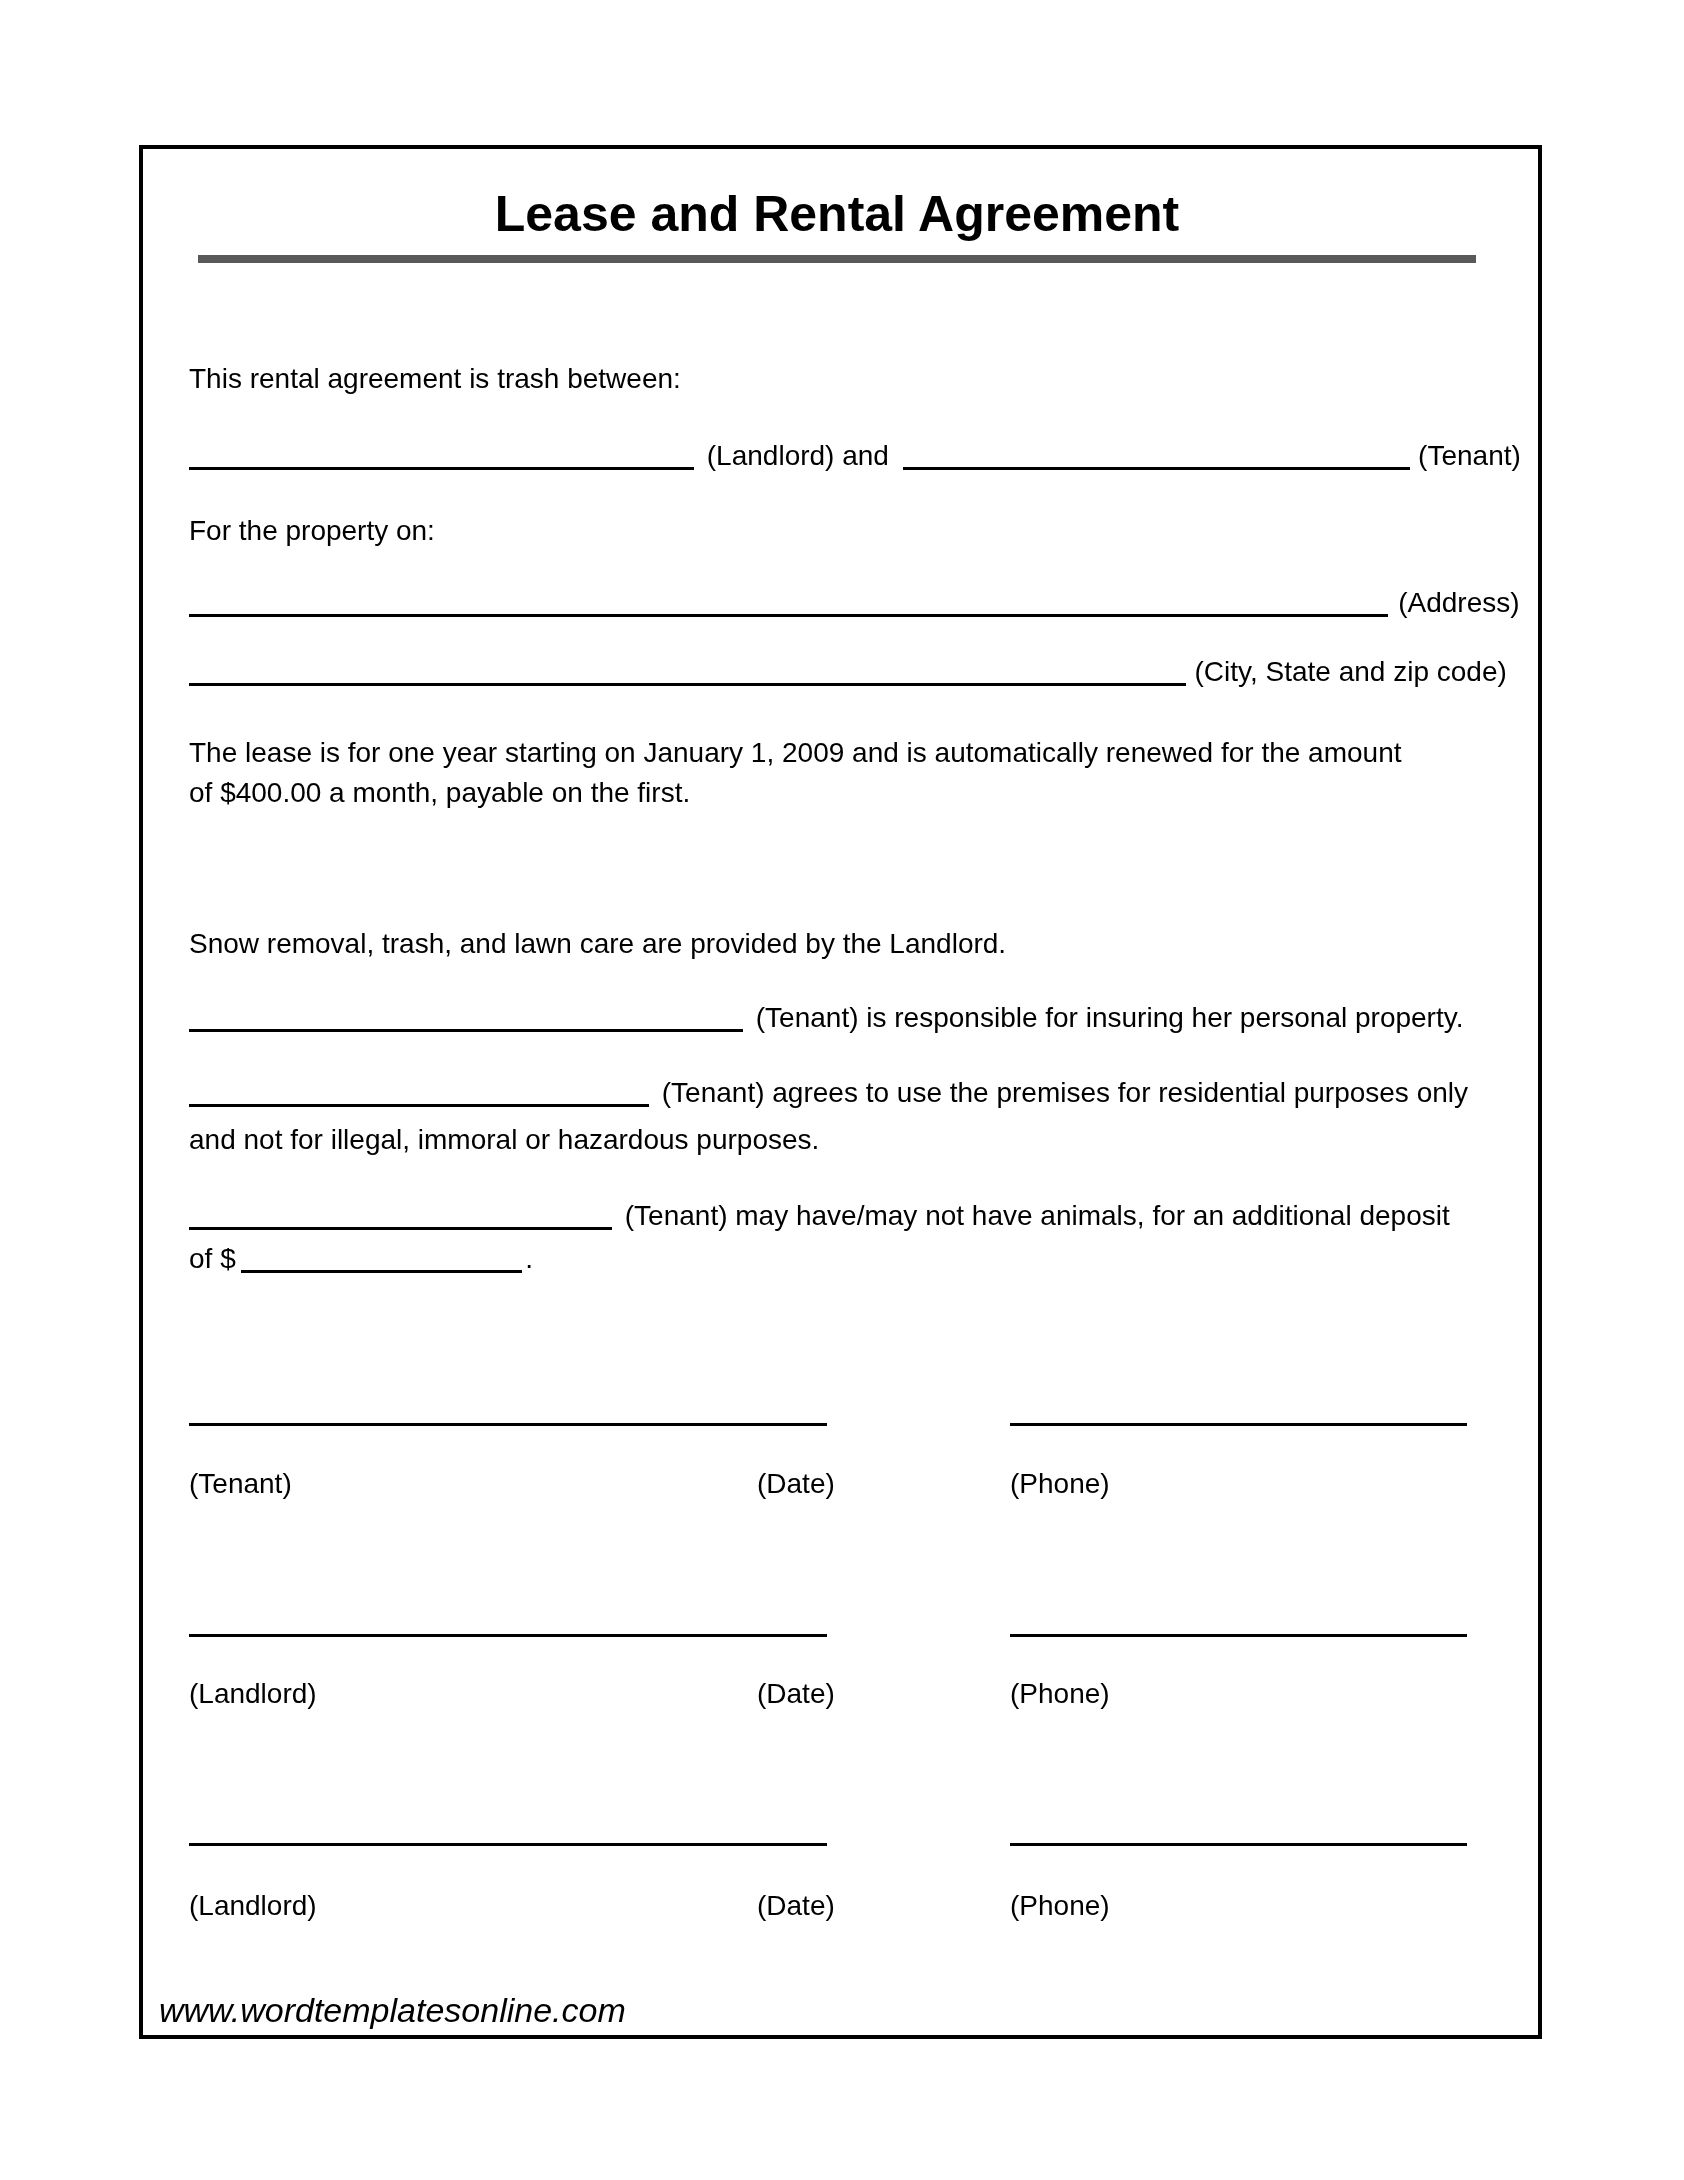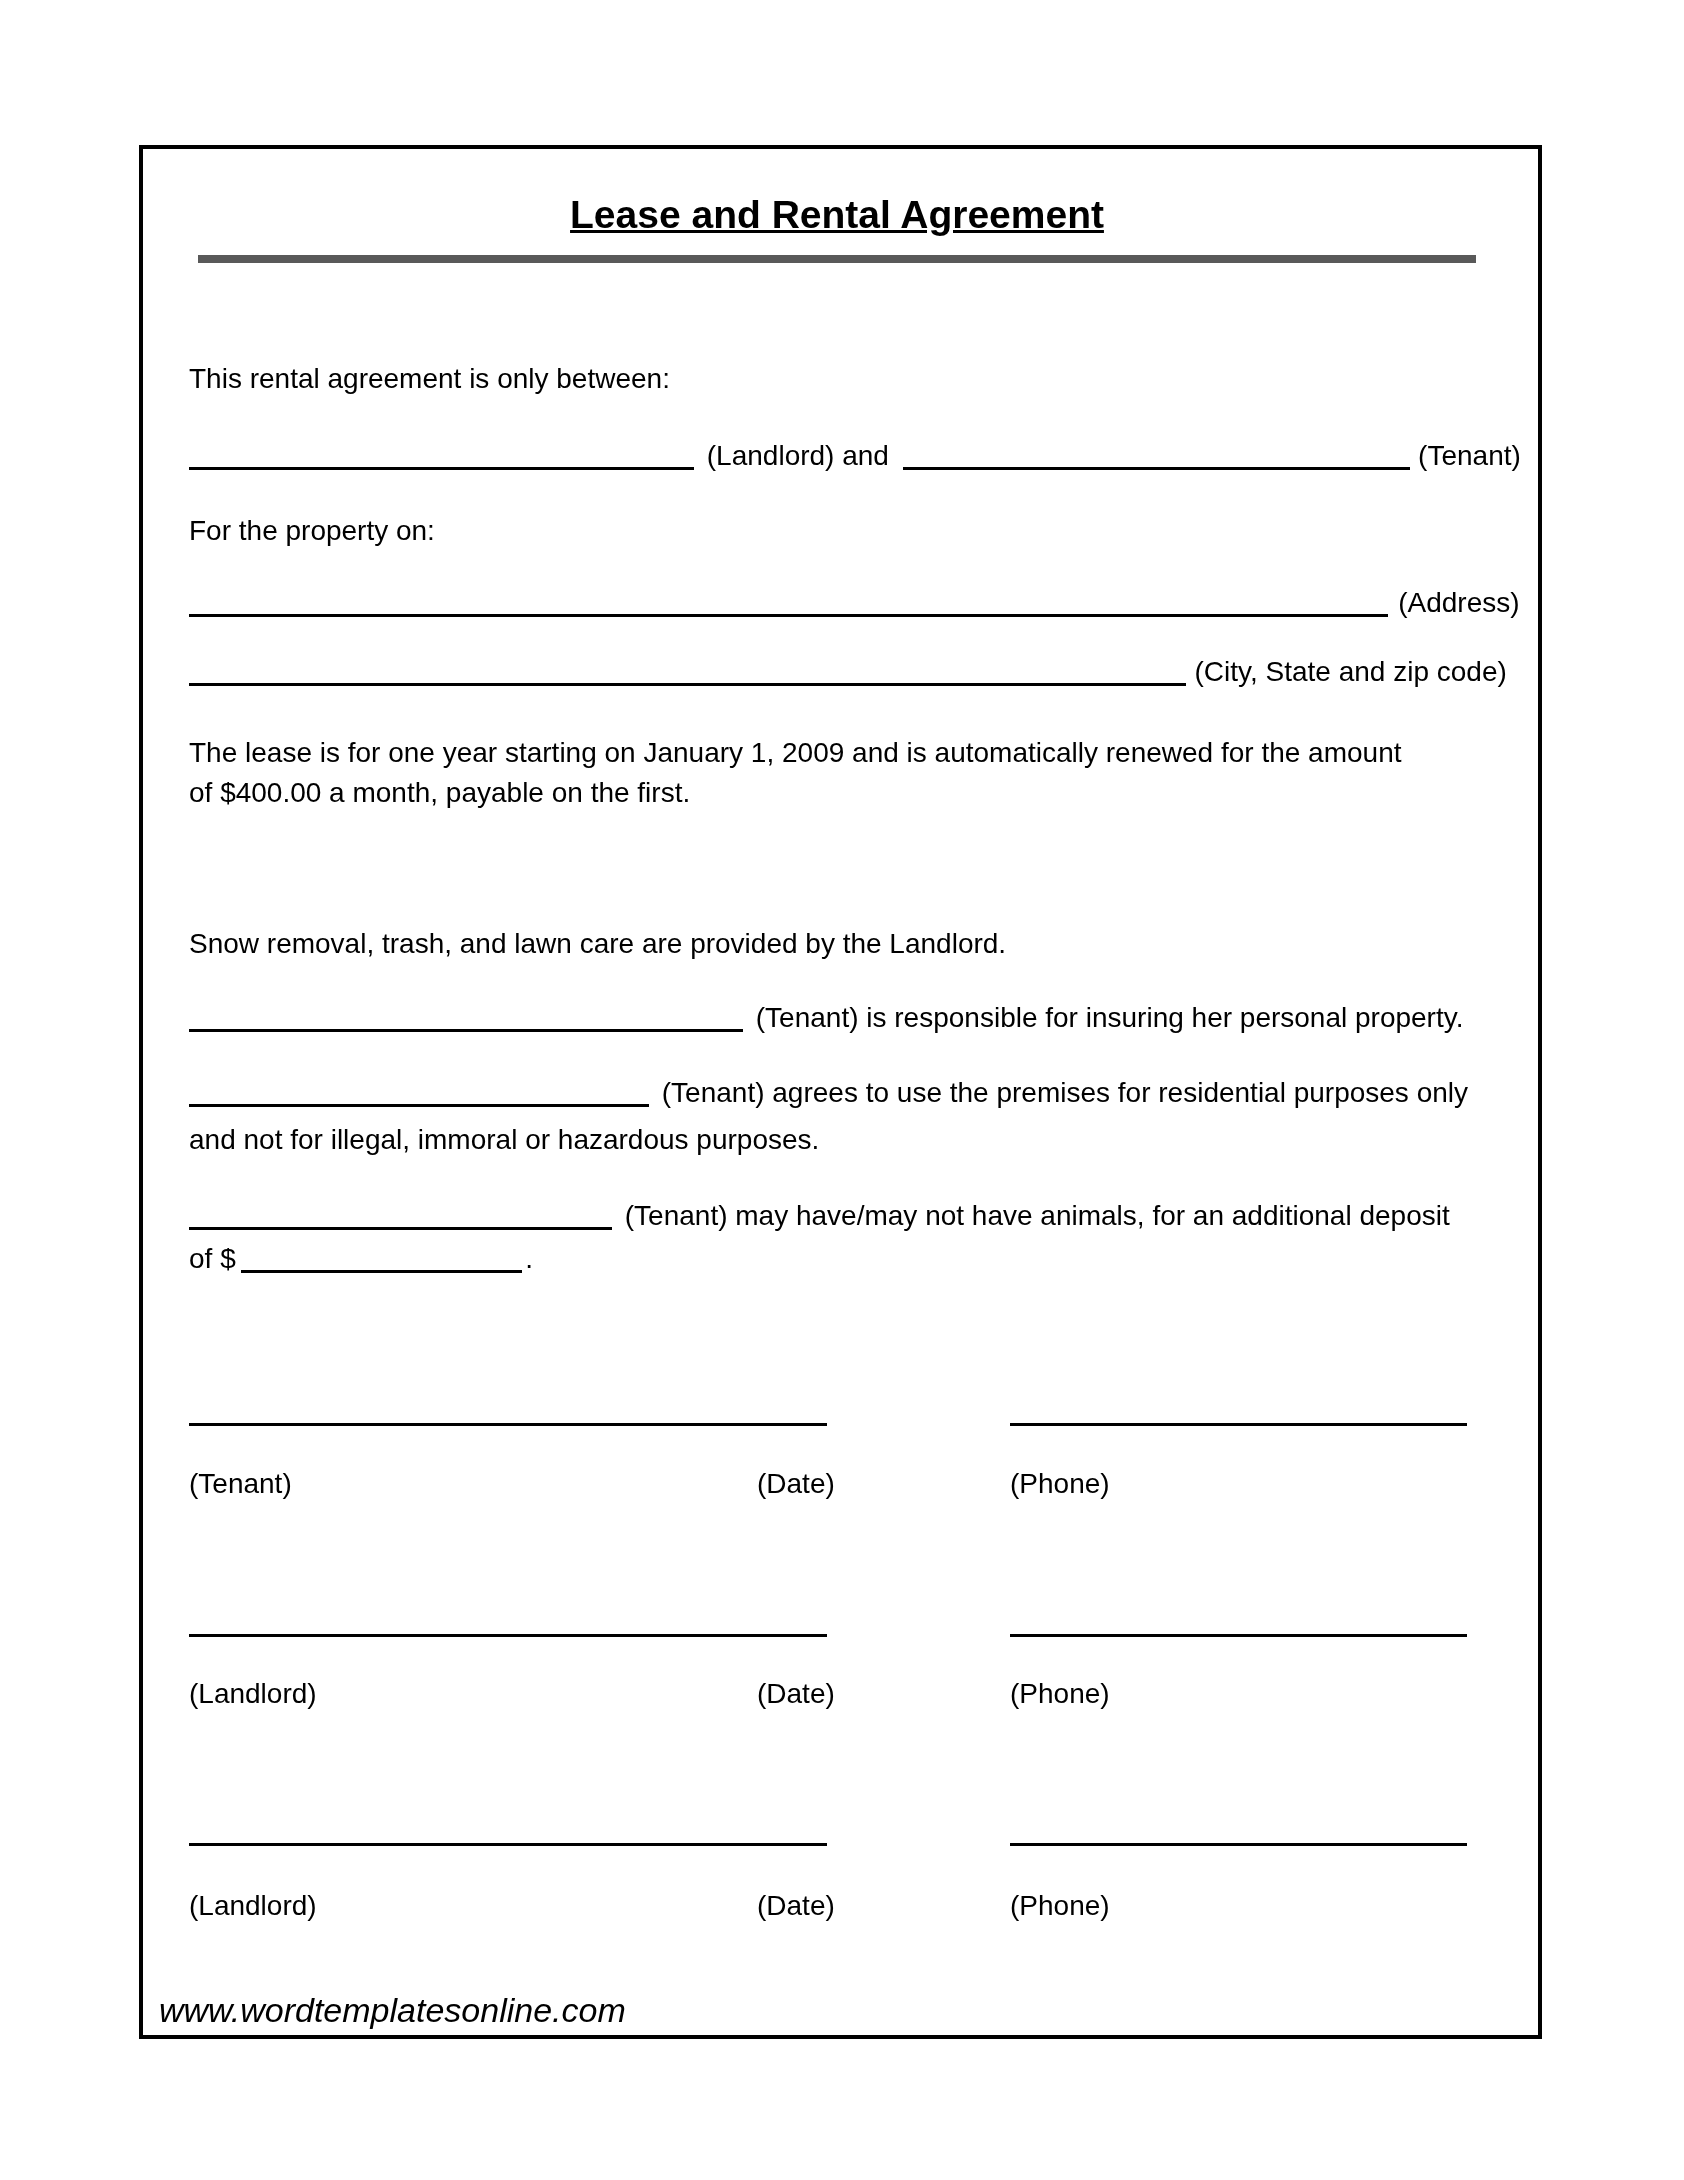--- a/index.html
+++ b/index.html
@@ -17,25 +17,24 @@
     left: 139px; top: 145px;
     width: 1403px; height: 1894px;
     border: 4.3px solid #000000;
     box-sizing: border-box;
   }
   .title {
     position: absolute;
     left: 198px; top: 195px;
     width: 1278px;
     text-align: center;
-    font-size: 39px;
+    font-size: 50px;
     font-weight: bold;
     line-height: 39px;
     white-space: nowrap;
-    text-decoration: underline;
   }
   .rule {
     position: absolute;
     left: 198px; top: 255px;
     width: 1278px; height: 7.7px;
     background: #595959;
   }
   .row {
     position: absolute;
     left: 189px;
@@ -73,21 +72,21 @@
 </head>
 <body>
 
 <div class="page">
 
   <div class="frame"></div>
 
   <div class="title">Lease and Rental Agreement</div>
   <div class="rule"></div>
 
-  <div class="row" style="top:365px">This rental agreement is only between:</div>
+  <div class="row" style="top:365px">This rental agreement is trash between:</div>
 
   <div class="row" style="top:442px"><span class="blank" style="width:505px"></span><span style="margin-right:14.5px">(Landlord) and</span><span class="blank" style="width:507px;margin-right:7.7px"></span><span>(Tenant)</span></div>
 
   <div class="row" style="top:517px">For the property on:</div>
 
   <div class="row" style="top:589px"><span class="blank" style="width:1199px;margin-right:10.2px"></span><span>(Address)</span></div>
 
   <div class="row" style="top:658px"><span class="blank" style="width:997px;margin-right:8.5px"></span><span>(City, State and zip code)</span></div>
 
   <div class="row" style="top:739px">The lease is for one year starting on January 1, 2009 and is automatically renewed for the amount</div>

